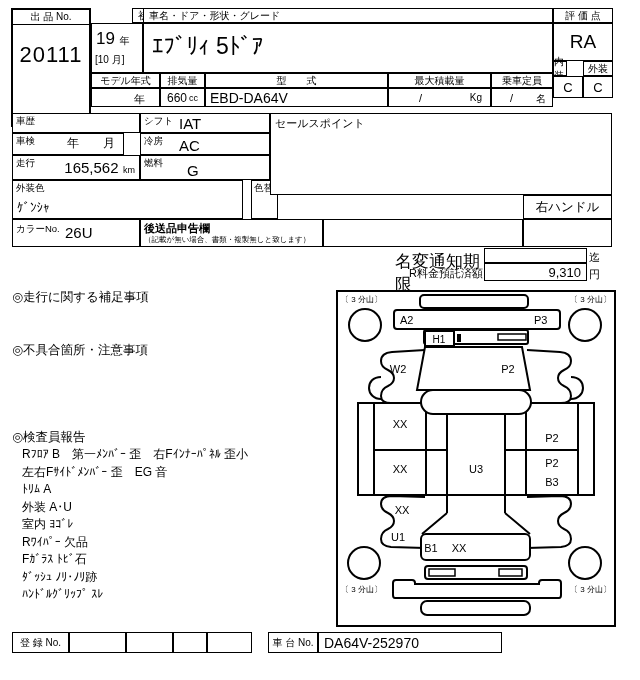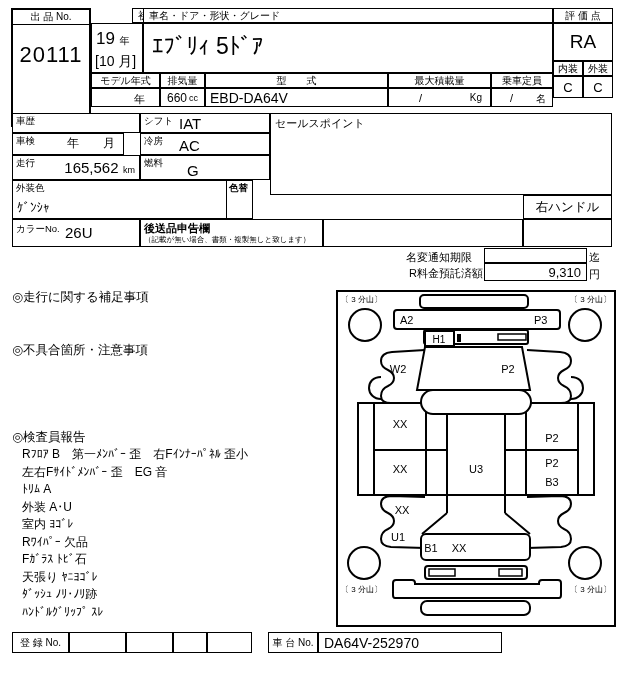--- a/index.html
+++ b/index.html
@@ -29,21 +29,21 @@
   </div>
 
   <div class="c hdr" style="left:91px;top:8px;width:52px;height:15px;margin-left:41px;">初度登録</div>
   <div class="c hdr" style="left:143px;top:8px;width:410px;height:15px;justify-content:flex-start;padding-left:5px;">車名・ドア・形状・グレード</div>
 
   <div class="c" style="left:91px;top:23px;width:52px;height:50px;">
     <div class="nb" style="left:4px;top:5px;white-space:nowrap;">
       <span style="font-size:17px;">19</span>
       <span style="font-size:10px;">年</span>
     </div>
-    <div class="nb" style="left:3px;top:29px;font-size:14px;white-space:nowrap;">[10 月]</div>
+    <div class="nb" style="left:3px;top:29px;font-size:10px;white-space:nowrap;">[10 月]</div>
   </div>
   <div class="c" style="left:143px;top:23px;width:410px;height:50px;">
     <div class="nb" style="left:8px;top:9px;font-size:23px;white-space:nowrap;">ｴﾌﾞﾘｨ 5ﾄﾞｱ</div>
   </div>
 
   <div class="c hdr" style="left:91px;top:73px;width:69px;height:15px;">モデル年式</div>
   <div class="c hdr" style="left:160px;top:73px;width:45px;height:15px;">排気量</div>
   <div class="c hdr" style="left:205px;top:73px;width:183px;height:15px;">型　　式</div>
   <div class="c hdr" style="left:388px;top:73px;width:103px;height:15px;">最大積載量</div>
   <div class="c hdr" style="left:491px;top:73px;width:62px;height:15px;">乗車定員</div>
@@ -62,21 +62,21 @@
     <div class="nb" style="left:30px;top:3px;font-size:11px;">/</div>
     <div class="nb" style="right:8px;top:3px;font-size:10px;">Kg</div>
   </div>
   <div class="c" style="left:491px;top:88px;width:62px;height:19px;">
     <div class="nb" style="left:18px;top:3px;font-size:11px;">/</div>
     <div class="nb" style="right:6px;top:3px;font-size:10px;">名</div>
   </div>
 
   <div class="c hdr" style="left:553px;top:8px;width:60px;height:15px;">評 価 点</div>
   <div class="c ctr" style="left:553px;top:23px;width:60px;height:38px;font-size:19px;">RA</div>
-  <div class="c hdr" style="left:553px;top:61px;width:30px;height:15px;">内装</div>
+  <div class="c hdr" style="left:553px;top:61px;width:14px;height:15px;">内装</div>
   <div class="c hdr" style="left:583px;top:61px;width:30px;height:15px;">外装</div>
   <div class="c ctr" style="left:553px;top:76px;width:30px;height:22px;font-size:13px;">C</div>
   <div class="c ctr" style="left:583px;top:76px;width:30px;height:22px;font-size:13px;">C</div>
 
   <div class="c" style="left:12px;top:113px;width:128px;height:20px;">
     <span class="lbl">車歴</span>
   </div>
   <div class="c" style="left:140px;top:113px;width:130px;height:20px;">
     <span class="lbl">シフト</span>
     <div class="nb" style="left:38px;top:1px;font-size:15px;">IAT</div>
@@ -100,62 +100,61 @@
   </div>
   <div class="c" style="left:140px;top:155px;width:130px;height:25px;">
     <span class="lbl">燃料</span>
     <div class="nb" style="left:46px;top:6px;font-size:15px;">G</div>
   </div>
 
   <div class="c" style="left:12px;top:180px;width:231px;height:39px;">
     <span class="lbl">外装色</span>
     <div class="nb" style="left:4px;bottom:3px;font-size:13px;">ｹﾞﾝｼｬ</div>
   </div>
-  <div class="c" style="left:226px;top:180px;width:27px;height:39px;font-weight:bold;">
+  <div class="c" style="left:251px;top:180px;width:27px;height:39px;">
     <span class="lbl" style="left:2px;">色替</span>
   </div>
 
   <div class="c" style="left:12px;top:219px;width:128px;height:28px;">
     <span class="lbl" style="top:3px;">カラーNo.</span>
     <div class="nb" style="left:52px;top:4px;font-size:15px;">26U</div>
   </div>
   <div class="c" style="left:140px;top:219px;width:183px;height:28px;">
     <div class="nb" style="left:3px;top:1px;font-size:11px;font-weight:bold;">後送品申告欄</div>
     <div class="nb" style="left:3px;top:15px;font-size:7.5px;white-space:nowrap;">（記載が無い場合、書類・複製無しと致します）</div>
   </div>
 
   <div class="c" style="left:270px;top:113px;width:342px;height:82px;border-width:1.5px;">
     <div class="nb" style="left:4px;top:2px;font-size:11px;">セールスポイント</div>
   </div>
   <div class="c ctr" style="left:523px;top:195px;width:89px;height:24px;font-size:12.5px;">右ハンドル</div>
   <div class="c" style="left:323px;top:219px;width:200px;height:28px;"></div>
   <div class="c" style="left:523px;top:219px;width:89px;height:28px;"></div>
 
-  <div class="nb" style="left:395px;top:250px;width:88px;font-size:11px;text-align:center;">名変通知期限</div>
+  <div class="nb" style="left:395px;top:250px;width:88px;font-size:17px;text-align:left;">名変通知期限</div>
   <div class="c" style="left:484px;top:248px;width:103px;height:15px;border-width:1.5px;"></div>
   <div class="nb" style="left:589px;top:250px;font-size:11px;">迄</div>
 
   <div class="nb" style="left:395px;top:266px;width:88px;font-size:11px;text-align:right;">R料金預託済額</div>
   <div class="c" style="left:484px;top:263px;width:103px;height:18px;border-width:1.5px;text-align:right;">
     <div class="nb" style="right:5px;top:1px;font-size:13px;">9,310</div>
   </div>
   <div class="nb" style="left:589px;top:267px;font-size:11px;">円</div>
 
   <div class="nb" style="left:12px;top:289px;font-size:12.5px;">◎走行に関する補足事項</div>
   <div class="nb" style="left:12px;top:342px;font-size:12.5px;">◎不具合箇所・注意事項</div>
   <div class="nb" style="left:12px;top:429px;font-size:12.5px;">◎検査員報告</div>
   <div class="nb" style="left:22px;top:446px;width:312px;font-size:12px;line-height:17.5px;">
     <div>Rﾌﾛｱ B　第一ﾒﾝﾊﾞｰ 歪　右Fｲﾝﾅｰﾊﾟﾈﾙ 歪小</div>
     <div>左右Fｻｲﾄﾞﾒﾝﾊﾞｰ 歪　EG 音</div>
     <div>ﾄﾘﾑ A</div>
     <div>外装 A･U</div>
     <div>室内 ﾖｺﾞﾚ</div>
     <div>Rﾜｲﾊﾟｰ 欠品</div>
     <div>Fｶﾞﾗｽ ﾄﾋﾞ石</div>
-    <div>天張り ﾔﾆﾖｺﾞﾚ</div>
     <div>ﾀﾞｯｼｭ ﾉﾘ･ﾉﾘ跡</div>
     <div>ﾊﾝﾄﾞﾙｸﾞﾘｯﾌﾟ ｽﾚ</div>
   </div>
 
   <div class="c2" style="left:336px;top:290px;width:280px;height:337px;">
     <svg width="276" height="333" viewBox="0 0 276 333">
 
       <text x="3" y="10" font-size="8">〔 3 分山〕</text>
       <text x="273" y="10" font-size="8" text-anchor="end">〔 3 分山〕</text>
       <text x="3" y="300" font-size="8">〔 3 分山〕</text>

